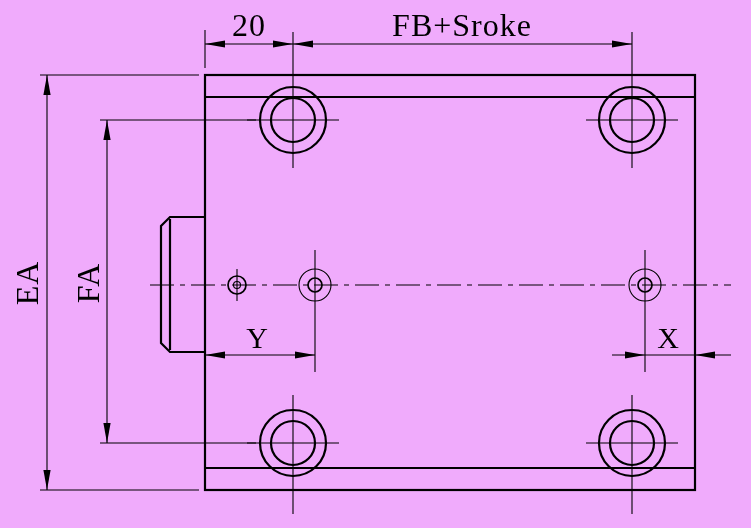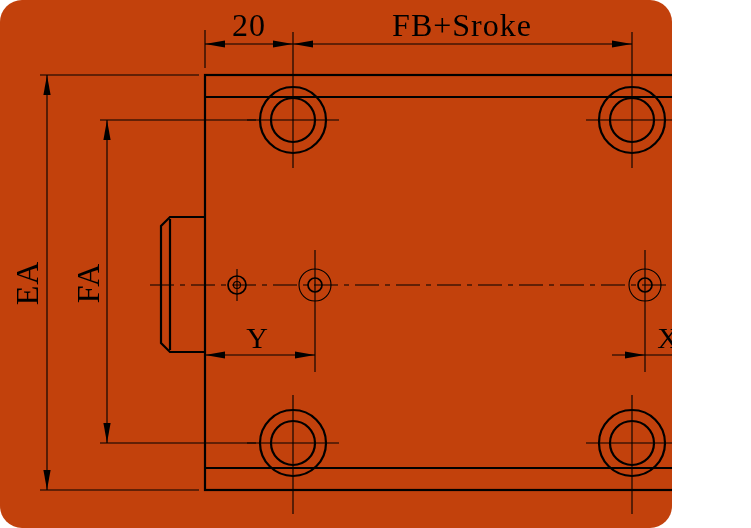--- a/index.html
+++ b/index.html
@@ -1,16 +1,16 @@
 <!DOCTYPE html>
 <html><head>
 <meta charset="utf-8">
 <style>
   html,body{margin:0;padding:0;background:#ffffff;}
-  .canvas{position:relative;width:672px;height:528px;background:#c2410c;overflow:hidden;border-radius:22px;}
+  .canvas{position:relative;width:751px;height:528px;background:#f0abfc;overflow:hidden;}
   svg{display:block;}
   .obj{stroke:#000000;stroke-width:2.2;fill:none;stroke-linecap:butt;}
   .med{stroke:#000000;stroke-width:1.7;fill:none;}
   .thin{stroke:#000000;stroke-width:1.1;fill:none;}
   .cl{stroke:#000000;stroke-width:1.1;fill:none;stroke-dasharray:24 6 5 6;}
   .dimtext{font-family:"Liberation Serif","DejaVu Serif",serif;font-size:32px;fill:#000000;letter-spacing:1px;}
   .dimtext-small{font-family:"Liberation Serif","DejaVu Serif",serif;font-size:30px;fill:#000000;}
 </style>
 </head>
 <body>

